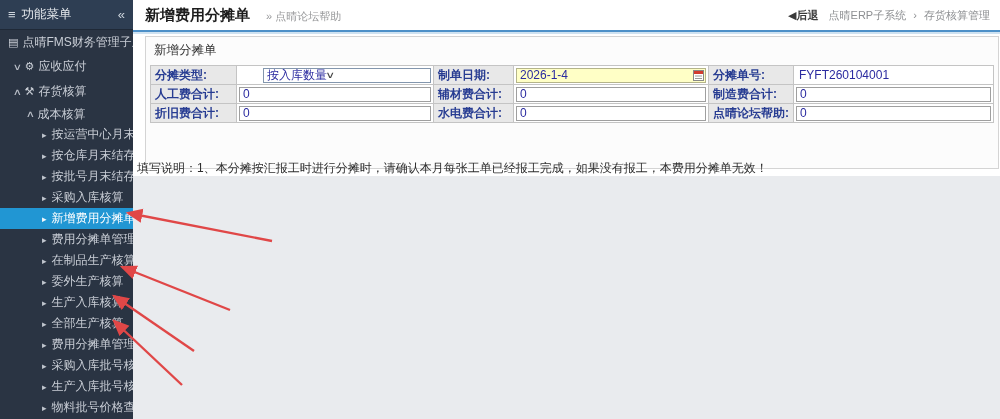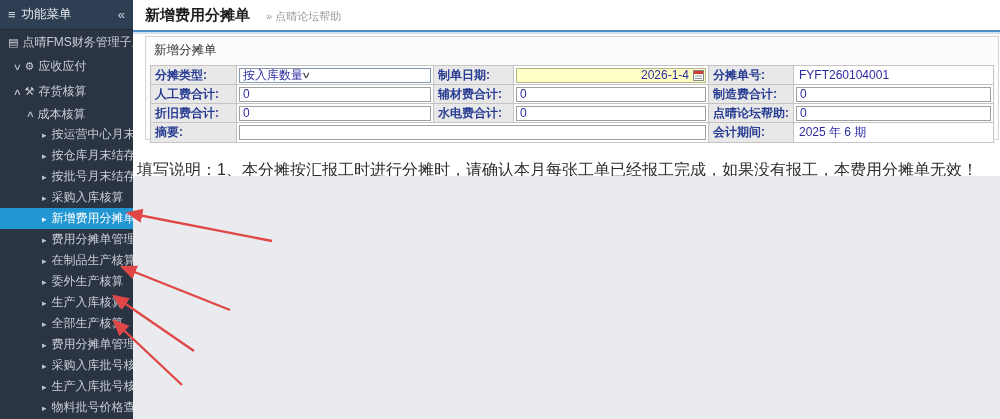--- a/index.html
+++ b/index.html
@@ -34,47 +34,47 @@
   .help-link { font-size:11px; color:#98999b; margin-left:16px; margin-top:3px; }
   .hdr-right { position:absolute; right:10px; top:0; height:30px;
     display:flex; align-items:center; font-size:11px; }
   .back-link { color:#3a3a3a; font-weight:bold; margin-right:10px; }
   .crumbs { color:#8d8f92; }
   .crumbs .sep { margin:0 4px; }
   .divider { position:absolute; top:30px; left:0; right:0; height:4px;
     background:#cfe2f1; border-top:2px solid #4d90c8; }
 
   
-  .panel { position:absolute; top:36px; left:12px; right:1px; height:104px;
+  .panel { position:absolute; top:36px; left:12px; right:1px; height:133px;
     background:#fcfcfc; border:1px solid #d4d4d4; }
   .panel-title { padding:5px 0 0 8px; font-size:12.5px; color:#333; }
   table.form { position:absolute; top:28px; left:4px; width:calc(100% - 8px);
     border-collapse:collapse; table-layout:fixed; border:1px solid #9aa0a6; background:#fff; }
   td { height:19px; font-size:12px; border:1px solid #c4c4c4; overflow:hidden; }
   td.lc { background:#e8e8e8; color:#273c92; font-weight:bold; text-align:left;
     padding:0 4px; }
   td.vc { background:#fff; padding:1px 2px; position:relative; }
   td.vc.plain { color:#2b2ba0; padding-left:5px; }
   .inp { width:100%; height:15px; border:1px solid #9f9f9f; background:#fff;
     font-size:12px; color:#2b2ba0; padding:0 3px;
     font-family:"Liberation Sans","DejaVu Sans",sans-serif; }
-  .inp.date { background:#ffffc6; border:1px solid #b4b48a; padding-right:16px;text-align:right; }
+  .inp.date { background:#ffffc6; border:1px solid #b4b48a; padding-right:16px; }
   .cal { position:absolute; right:4px; top:4px; cursor:pointer; }
   .sel { height:15px; border:1px solid #8396ad; background:#fff; display:flex;
     align-items:center; justify-content:flex-start; padding:4px 3px;
-    font-size:12px; color:#2b2ba0; cursor:pointer; }
+    font-size:12px; color:#2b2ba0; cursor:pointer;margin-left:24px; }
   .sel .chevdn { font-size:9px; color:#444; transform:scaleX(1.5); }
 
   
   .btn-row { position:absolute; top:149px; left:0; right:0; text-align:center; }
   .btn { display:inline-block; background:#4f9fd0; border:1px solid #3c86b4;
     border-radius:3px; color:#10324e; font-weight:bold; font-size:12px;
     height:17px; line-height:15px; padding:0 14px; margin:0 7px; cursor:pointer;
     font-family:"Liberation Sans","DejaVu Sans",sans-serif; }
-  .note { position:absolute; top:160px; left:4px; right:4px; font-size:16px;
+  .note { position:absolute; top:160px; left:4px; right:4px; font-size:12px;
     color:#2d2d2d; white-space:nowrap; }
   .gray-area { position:absolute; top:176px; left:0; right:0; bottom:0;
     background:#e9ebee; }
 
   
   #arrows-svg { position:absolute; left:0; top:0; width:1000px; height:419px;
     pointer-events:none; z-index:50; }
 </style>
 </head>
 <body>
@@ -163,20 +163,28 @@
           <span>物料批号价格查询</span>
         </div>
       </div>
   </div>
 
   <div class="main">
 
     <div class="main-header">
       <span class="page-title">新增费用分摊单</span>
       <span class="help-link">» 点晴论坛帮助</span>
+      <div class="hdr-right">
+        <span class="back-link">◀后退</span>
+        <span class="crumbs">
+          <span>点晴ERP子系统</span>
+          <span class="sep">›</span>
+          <span>存货核算管理</span>
+        </span>
+      </div>
     </div>
 
     <div class="divider"></div>
 
     <div class="panel">
       <div class="panel-title">新增分摊单</div>
 
       <table class="form">
         <colgroup>
           <col style="width:86px">
@@ -217,26 +225,20 @@
           <td class="vc"><input class="inp" value="0" style=""></td>
         </tr>
         <tr>
           <td class="lc">折旧费合计:</td>
           <td class="vc"><input class="inp" value="0" style=""></td>
           <td class="lc">水电费合计:</td>
           <td class="vc"><input class="inp" value="0" style=""></td>
           <td class="lc">点晴论坛帮助:</td>
           <td class="vc"><input class="inp" value="0" style=""></td>
         </tr>
-        <tr>
-          <td class="lc">摘要:</td>
-          <td class="vc" colspan="3"><input class="inp" value="" style=""></td>
-          <td class="lc">会计期间:</td>
-          <td class="vc plain">2025 年 6 期</td>
-        </tr>
       </tbody>
         </table>
     </div>
 
 
     <div class="note">填写说明：1、本分摊按汇报工时进行分摊时，请确认本月每张工单已经报工完成，如果没有报工，本费用分摊单无效！</div>
 
     <div class="gray-area"></div>
   </div>
 

